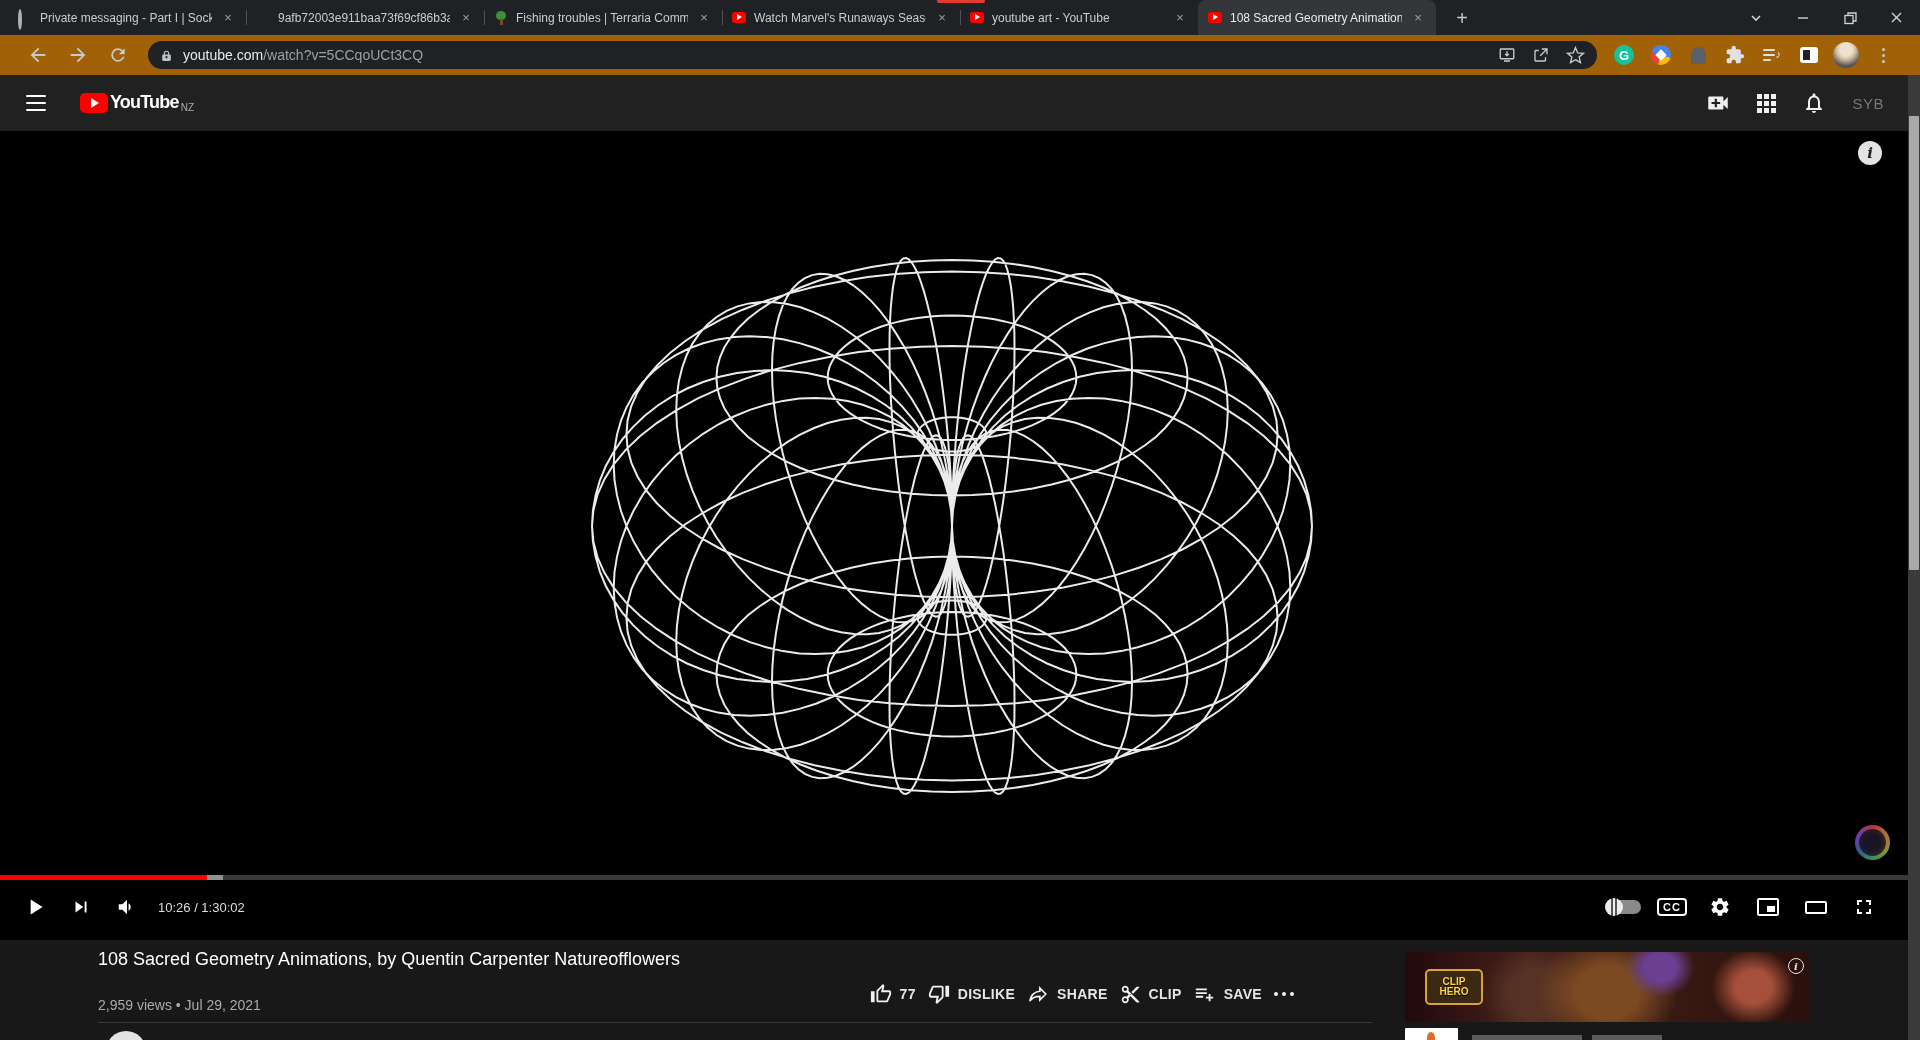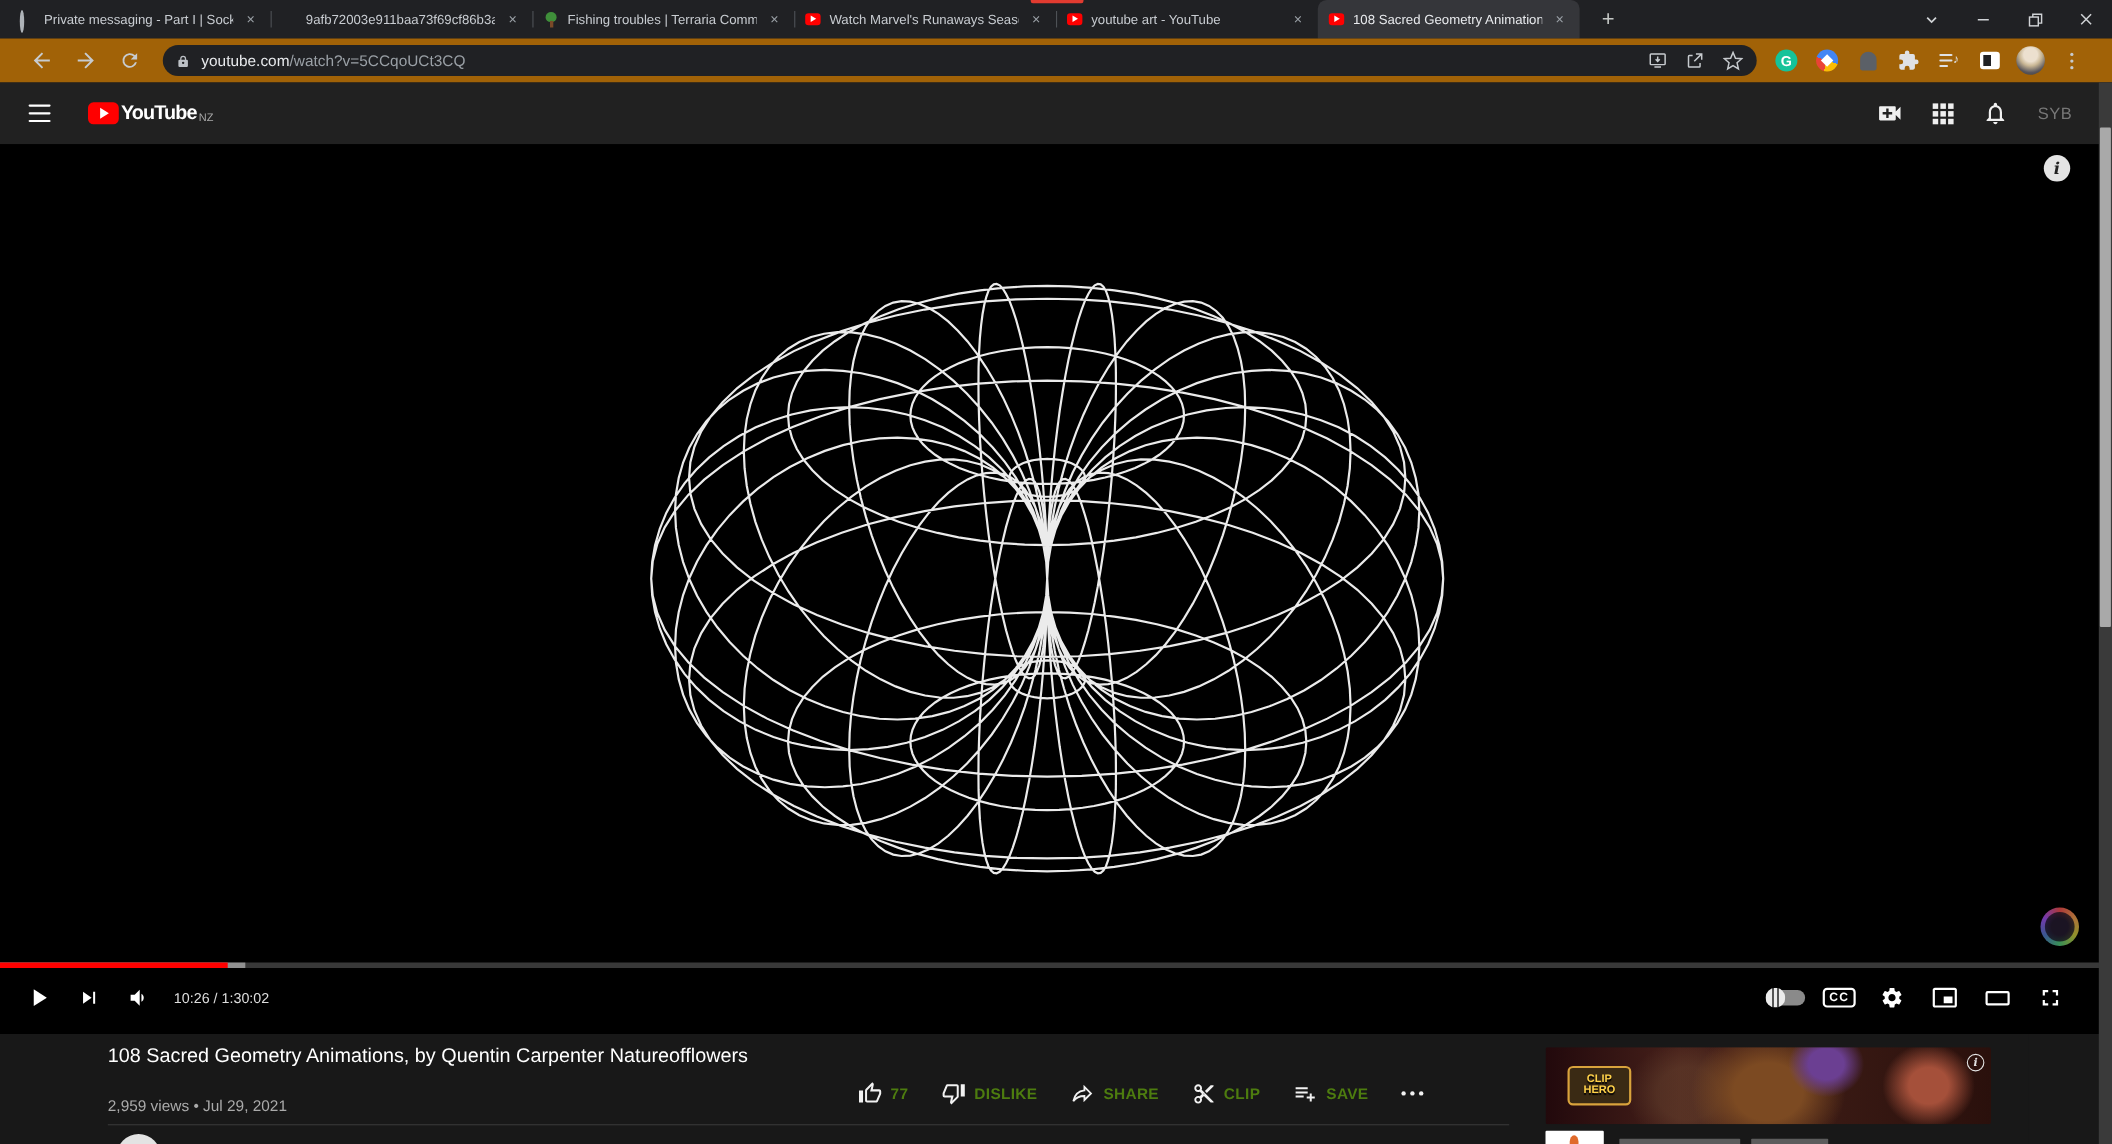--- a/index.html
+++ b/index.html
@@ -116,21 +116,21 @@
   .toggle::after{content:"";position:absolute;left:-2px;top:-2px;width:18px;height:18px;
     border-radius:50%;background:#ececec;
     background-image:linear-gradient(90deg,transparent 0 6px,#555 6px 8px,transparent 8px 10px,#555 10px 12px,transparent 12px);
     }
   .ccbtn{border:2px solid #fff;border-radius:4px;padding:1px 4px;font-size:11px;font-weight:bold;letter-spacing:1px}
 
   
   .below{position:absolute;top:940px;left:0;width:1844px;height:100px;background:#181818;overflow:hidden}
   .vtitle{position:absolute;left:98px;top:9px;color:#fff;font-size:18px;width:1200px;white-space:nowrap}
   .vmeta{position:absolute;left:98px;top:57px;color:#aaa;font-size:14px}
-  .actions{position:absolute;right:550px;top:36px;height:36px;display:flex;align-items:center;gap:30px;color:#4d7c0f}
+  .actions{position:absolute;right:550px;top:36px;height:36px;display:flex;align-items:center;gap:12px;color:#e5e5e5}
   .actbtn{display:flex;align-items:center;gap:8px;font-size:14px;font-weight:bold;letter-spacing:.3px;white-space:nowrap}
   .hdivider{position:absolute;left:98px;top:82px;width:1274px;height:1px;background:#383838}
   .avatar-sliver{position:absolute;left:106px;top:91px;width:40px;height:40px;border-radius:50%;background:#e3e3e3}
   .ad{position:absolute;left:1405px;top:12px;width:405px;height:70px;border-radius:2px;overflow:hidden;
     background:
       radial-gradient(60px 55px at 86% 50%,#a5503a 0 30%,transparent 70%),
       radial-gradient(46px 40px at 63% 22%,#6b3f92 0 35%,transparent 75%),
       radial-gradient(90px 75px at 50% 58%,#7c4a22 0 35%,transparent 78%),
       radial-gradient(70px 60px at 32% 60%,#c9a96a22 0 40%,transparent 80%),
       linear-gradient(90deg,#22090c,#46201a 30%,#3a1a14 62%,#2a100c)}

